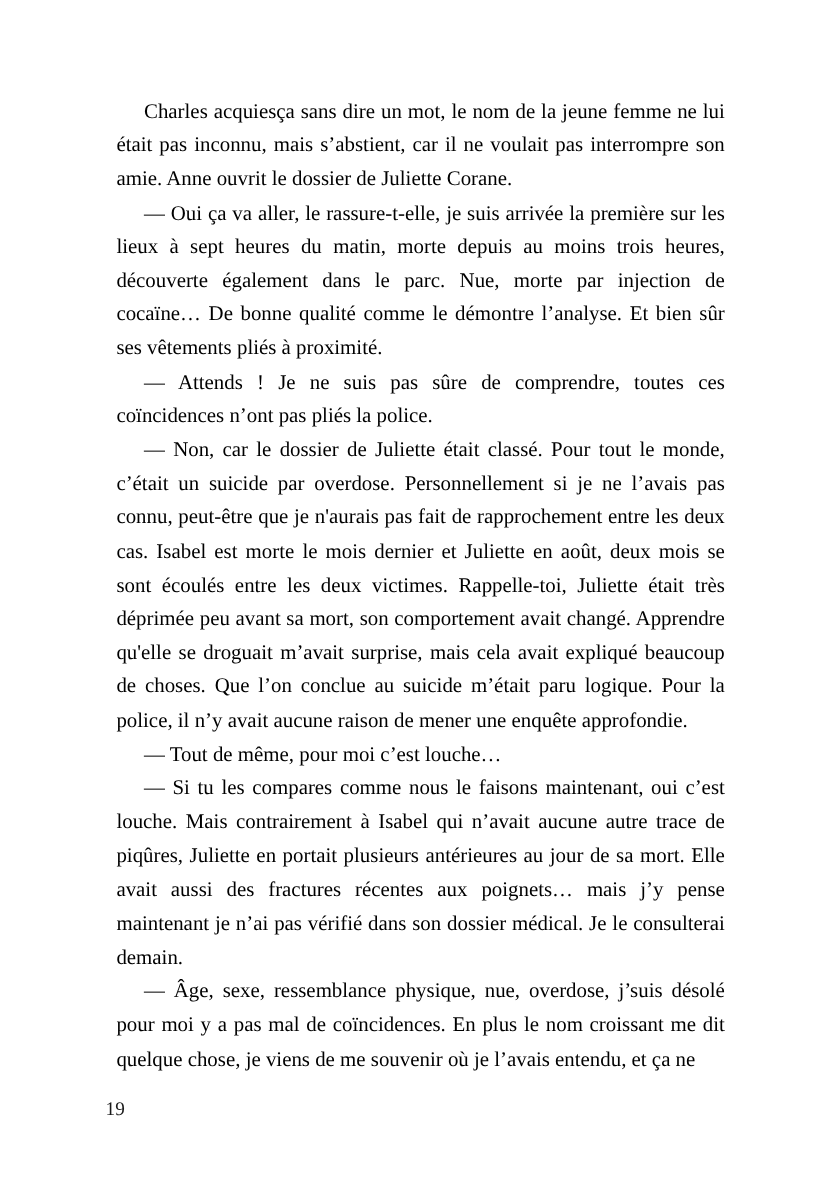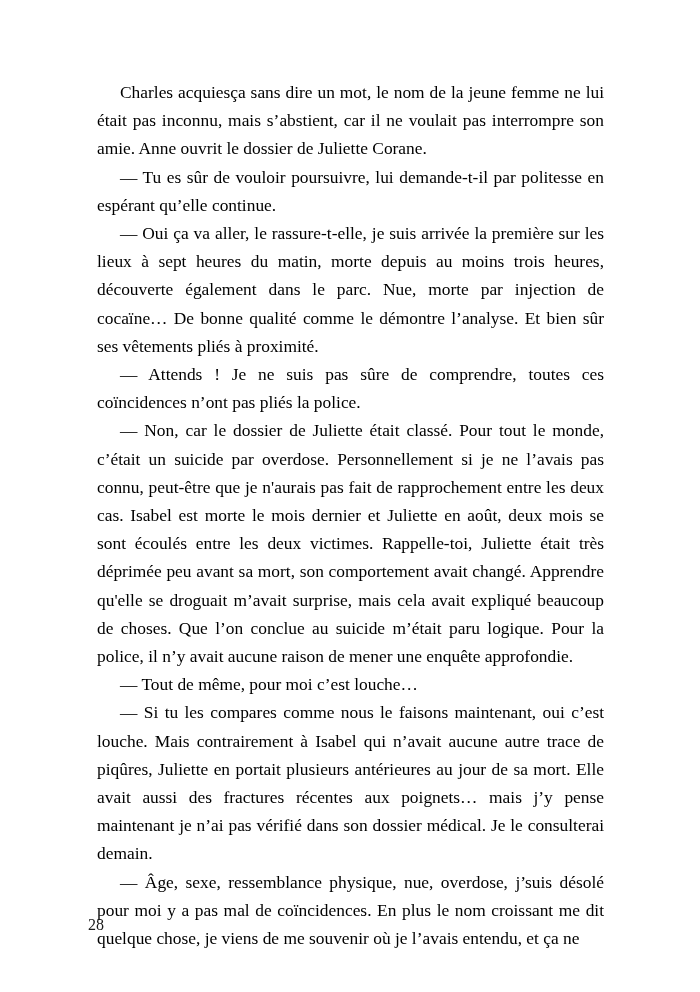--- a/index.html
+++ b/index.html
@@ -46,24 +46,23 @@
     color: #1a1a1a;
   }
 </style>
 </head>
 <body>
 
 <div class="page">
 
   <div class="text-block">
     <p class="para">Charles acquiesça sans dire un mot, le nom de la jeune femme ne lui était pas inconnu, mais s’abstient, car il ne voulait pas interrompre son amie. Anne ouvrit le dossier de Juliette Corane.</p>
-    <p class="para">— Tu es sûr de vouloir poursuivre, lui demande-t-il par politesse en espérant qu’elle continue.</p>
     <p class="para">— Oui ça va aller, le rassure-t-elle, je suis arrivée la première sur les lieux à sept heures du matin, morte depuis au moins trois heures, découverte également dans le parc. Nue, morte par injection de cocaïne… De bonne qualité comme le démontre l’analyse. Et bien sûr ses vêtements pliés à proximité.</p>
     <p class="para">— Attends ! Je ne suis pas sûre de comprendre, toutes ces coïncidences n’ont pas pliés la police.</p>
     <p class="para">— Non, car le dossier de Juliette était classé. Pour tout le monde, c’était un suicide par overdose. Personnellement si je ne l’avais pas connu, peut-être que je n'aurais pas fait de rapprochement entre les deux cas. Isabel est morte le mois dernier et Juliette en août, deux mois se sont écoulés entre les deux victimes. Rappelle-toi, Juliette était très déprimée peu avant sa mort, son comportement avait changé. Apprendre qu'elle se droguait m’avait surprise, mais cela avait expliqué beaucoup de choses. Que l’on conclue au suicide m’était paru logique. Pour la police, il n’y avait aucune raison de mener une enquête approfondie.</p>
     <p class="para">— Tout de même, pour moi c’est louche…</p>
     <p class="para">— Si tu les compares comme nous le faisons maintenant, oui c’est louche. Mais contrairement à Isabel qui n’avait aucune autre trace de piqûres, Juliette en portait plusieurs antérieures au jour de sa mort. Elle avait aussi des fractures récentes aux poignets… mais j’y pense maintenant je n’ai pas vérifié dans son dossier médical. Je le consulterai demain.</p>
     <p class="para">— Âge, sexe, ressemblance physique, nue, overdose, j’suis désolé pour moi y a pas mal de coïncidences. En plus le nom croissant me dit quelque chose, je viens de me souvenir où je l’avais entendu, et ça ne</p>
   </div>
 
-  <div class="folio">28</div>
+  <div class="folio">19</div>
 
 </div>
 
 </body></html>

